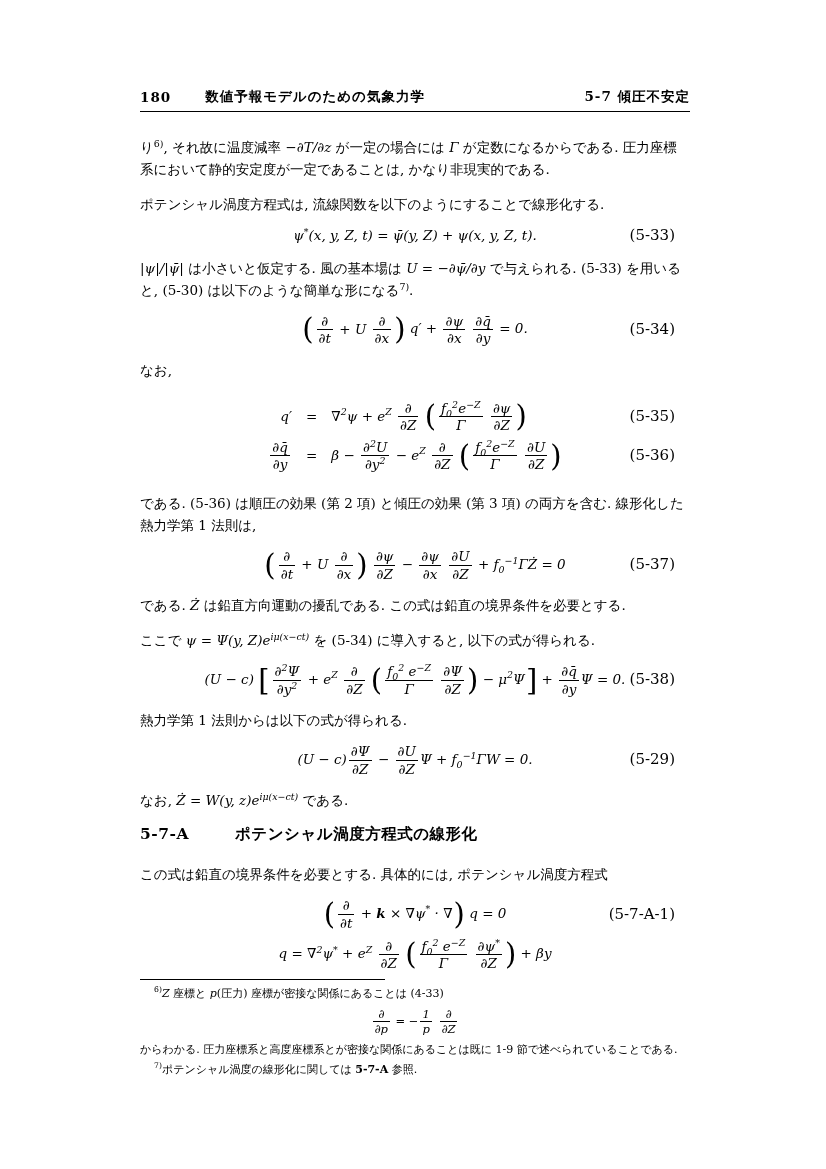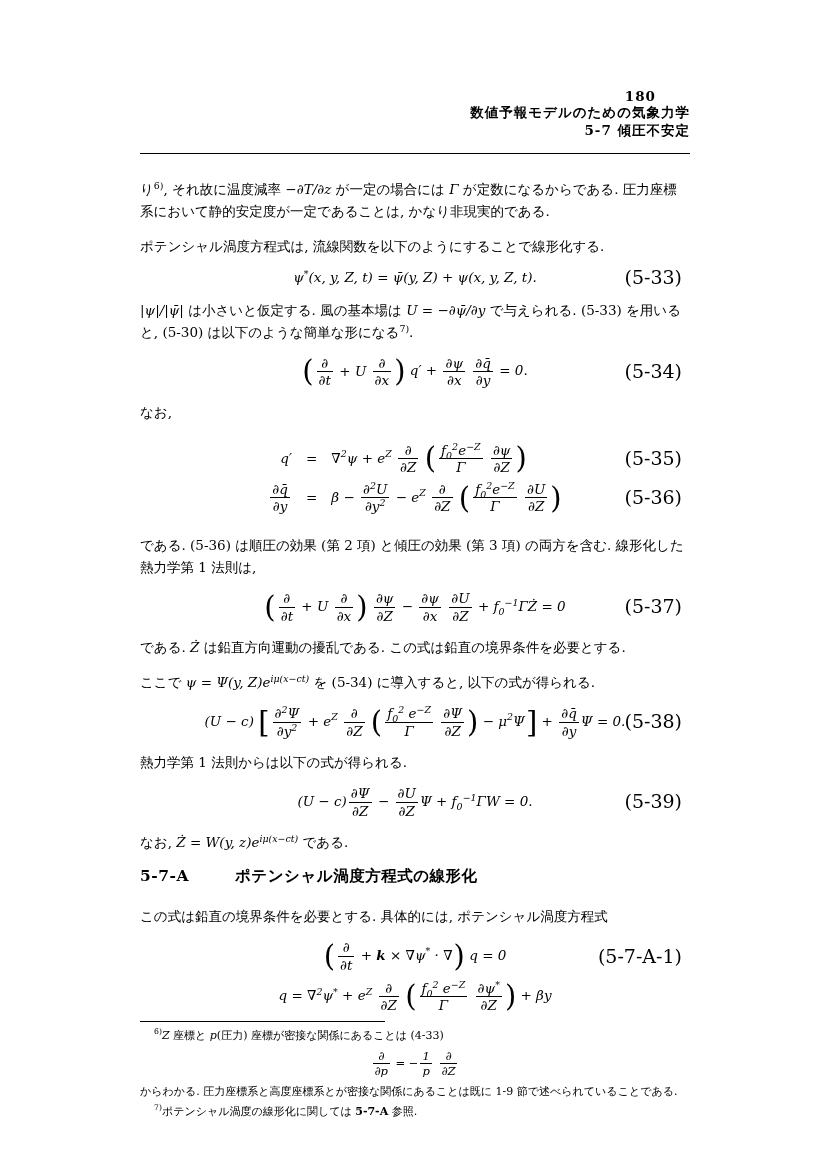--- a/index.html
+++ b/index.html
@@ -8,47 +8,46 @@
     width:826px;height:1169px;
     background:#ffffff;
     color:#000;
     font-family:"DejaVu Serif","Liberation Serif",serif;
     font-size:13.5px;
     overflow:hidden;
     box-sizing:border-box;
     padding:88px 136px 0 140px;
   }
   header.phead{
-    display:flex;align-items:flex-end;
+    display:flex;align-items:center;
     border-bottom:1.2px solid #000;
-    padding-bottom:13px;
+    padding-bottom:5px;
     font-weight:bold;
-    flex-direction:column;
   }
   .pnum{margin-right:34px;letter-spacing:1px;}
   .btitle{letter-spacing:1px;}
   .hright{margin-left:auto;letter-spacing:1px;}
   .par{margin:13px 0;line-height:22px;text-align:left;}
   .p1{margin-top:24px;}
   
   .math,.imath{font-family:"DejaVu Serif",serif;font-style:italic;}
   .math sup,.math sub,.imath sup,.imath sub{font-size:0.7em;line-height:0;}
   sup.fnmark{font-size:0.7em;line-height:0;font-style:normal;}
   .frac{display:inline-block;vertical-align:middle;text-align:center;line-height:1.08;margin:0 2px;}
   .frac .num{display:block;border-bottom:1px solid #000;padding:0 2px 1px;}
   .frac .den{display:block;padding:1px 2px 0;}
   .bigwrap{display:inline-flex;align-items:center;vertical-align:middle;}
   .bfence{font-style:normal;font-weight:300;font-size:215%;line-height:0.85;font-family:"DejaVu Serif",serif;}
   .binner{display:inline-block;padding:0 1px;}
   .mbold{font-weight:bold;}
   
-  .eqrow{position:relative;text-align:center;margin:8px 8px;line-height:1.15;}
+  .eqrow{position:relative;text-align:center;margin:8px 15px;line-height:1.15;}
   .eqrow .eq{font-size:13.5px;}
   .eqno{position:absolute;right:0;top:50%;transform:translateY(-50%);
-        font-style:normal;font-family:"DejaVu Serif",serif;font-size:19px;text-align:center;}
+        font-style:normal;font-family:"DejaVu Serif",serif;font-size:15px;text-align:center;}
   .eqno.n1{top:27%;} .eqno.n2{top:73%;}
   table.align{margin:0 auto;border-collapse:separate;border-spacing:0 7px;}
   table.align td{vertical-align:middle;padding:0 7px;}
   td.ar{text-align:right;} td.al{text-align:left;} td.ac{text-align:center;padding:0 2px;}
   
   .subhead{margin:10px 0 18px;font-weight:bold;font-size:15.5px;letter-spacing:0.5px;}
   .subhead .shnum{margin-right:46px;font-family:"DejaVu Serif",serif;}
   
   .footnotes{font-size:11px;line-height:18px;}
   .fnrule{width:245px;border-top:1px solid #000;margin-bottom:5px;}
@@ -145,21 +144,21 @@
             </span> − μ<sup>2</sup>Ψ</span>
           <span class="bfence">]</span>
         </span> + <span class="frac"><span class="num">∂q̄</span><span class="den">∂y</span></span>Ψ = 0.</span>
     <span class="eqno">(5-38)</span>
   </div>
 
   <div class="par">熱力学第 1 法則からは以下の式が得られる.</div>
 
   <div class="eqrow">
     <span class="math eq">(U − c)<span class="frac"><span class="num">∂Ψ</span><span class="den">∂Z</span></span> − <span class="frac"><span class="num">∂U</span><span class="den">∂Z</span></span>Ψ + f<sub>0</sub><sup>−1</sup>ΓW = 0.</span>
-    <span class="eqno">(5-39)</span>
+    <span class="eqno">(5-29)</span>
   </div>
 
   <div class="par">なお, <span class="imath">Ż = W(y, z)e<sup>iμ(x−ct)</sup></span> である.</div>
 
   <h2 class="subhead">
     <span class="shnum">5-7-A</span><span>ポテンシャル渦度方程式の線形化</span>
   </h2>
 
   <div class="par">この式は鉛直の境界条件を必要とする. 具体的には, ポテンシャル渦度方程式</div>
 

